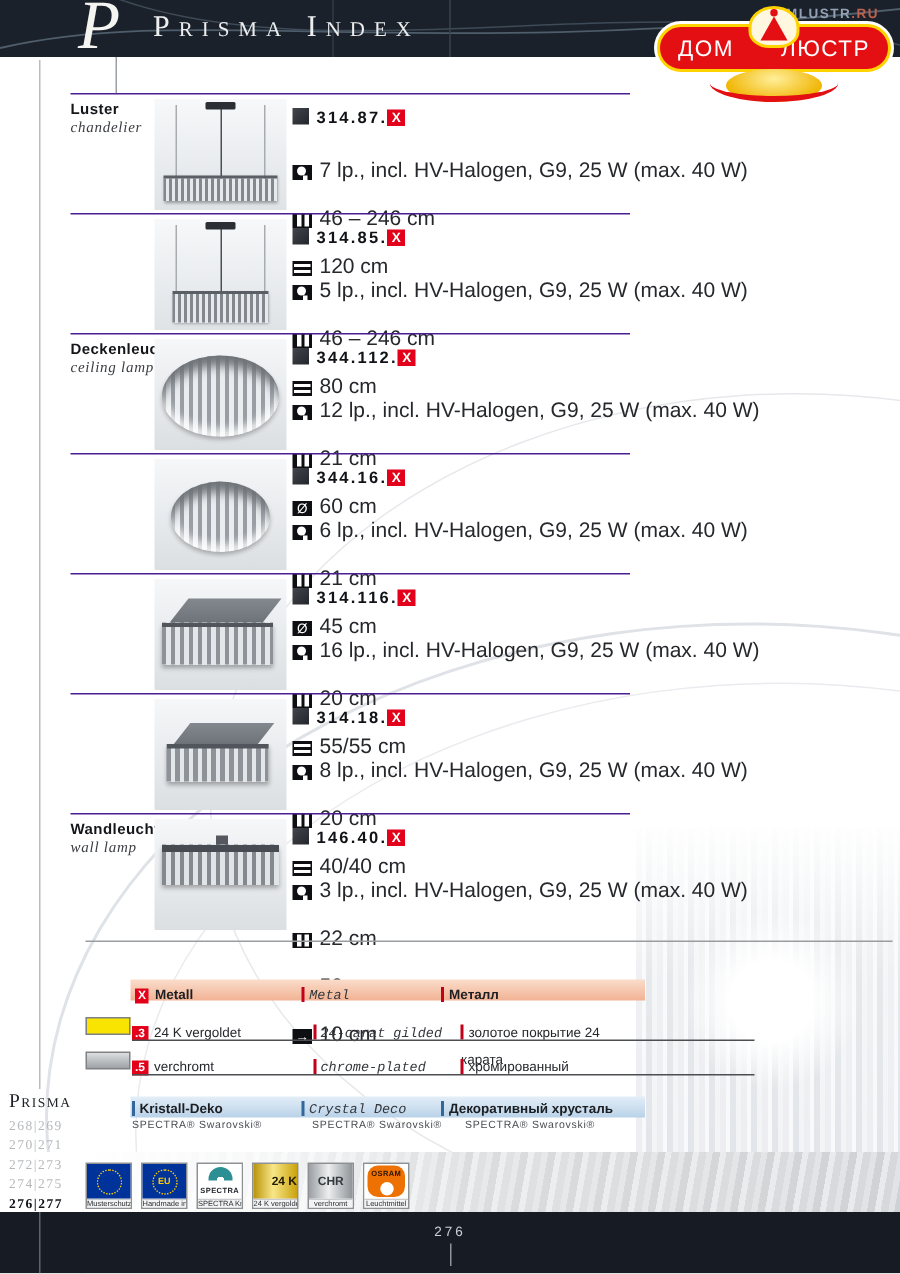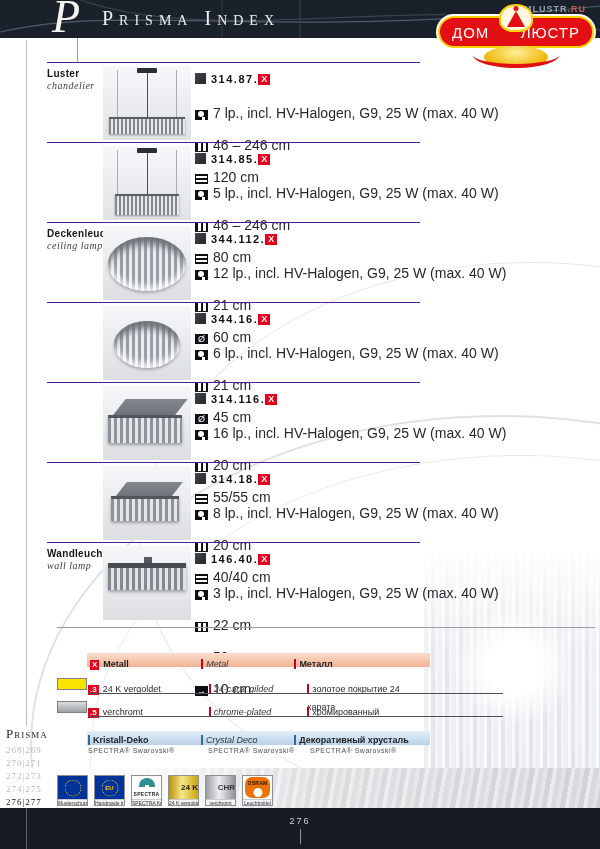--- a/index.html
+++ b/index.html
@@ -100,21 +100,21 @@
   .sicon[data-icon="depth"]::before{content:"→";position:absolute;left:0;top:0;width:13px;text-align:center;color:#fff;font-size:9px;line-height:10px;font-weight:bold}
   .final-rule{position:absolute;left:57px;top:627px;width:538px;height:1px;background:#9a9da0}
 
   
   .lg-metal{position:absolute;left:87px;top:653px;width:343px;height:14px;
       background:linear-gradient(#f9ddcb,#f2b294);display:flex;align-items:flex-start}
   .lg-cell1{width:121px;padding-left:3px}
   .lg-cell2{width:99px}
   .lg-cell3{width:144px}
   .lg-de{font-size:9px;font-weight:bold;color:#1c1e22}
-  .lg-en{font-family:Liberation Sans, sans-serif;font-style:italic;font-size:9px;color:#33363b}
+  .lg-en{font-family:Liberation Mono, monospace;font-style:italic;font-size:9px;color:#33363b}
   .lg-ru{font-size:9px;font-weight:bold;color:#1c1e22}
   .rbar{display:inline-block;width:2px;height:10px;background:#c2001a;margin-right:3px;vertical-align:-2px}
   .bbar{display:inline-block;width:2px;height:10px;background:#33669a;margin-right:3px;vertical-align:-2px}
   .lcode{display:inline-block;background:#e2001a;color:#fff;font-weight:bold;font-size:8px;line-height:10px;padding:0 2px;margin-right:4px}
   .lrow{position:absolute;left:57px;width:446px;height:16px}
   .lrow::after{content:"";position:absolute;left:31px;right:0;bottom:-1px;height:1px;background:#4c4e52}
   .lrow1{top:677px}.lrow2{top:700px}
   .swatch{position:absolute;left:0;top:1px;width:30px;height:12px;border:1px solid #7e8184}
   .sw-gold{background:#f8e400}
   .sw-chrome{background:linear-gradient(#dcdee0,#9ea2a6)}
@@ -134,32 +134,32 @@
   .bimg.eu{background:#039;display:flex;align-items:center;justify-content:center}
   .bimg.eu::before{content:"";position:absolute;left:50%;top:50%;transform:translate(-50%,-50%);
       width:15px;height:15px;border:1px dotted #fc0;border-radius:50%}
   .bimg.eu .blabel{position:relative;color:#fc0;font-size:6px;font-weight:bold}
   .bimg.spectra{background:#fff}
   .bimg.spectra::before{content:"";position:absolute;left:7px;top:2px;width:16px;height:9px;
       background:radial-gradient(circle at 50% 100%,#fff 0 20%,#2c8f93 21%);border-radius:16px 16px 0 0}
   .bimg.spectra .blabel{position:absolute;left:0;right:0;bottom:2px;text-align:center;font-size:5px;font-weight:bold;color:#23262a;letter-spacing:.3px}
   .bimg.gold{background:linear-gradient(90deg,#b8940a,#f8e687 45%,#caa30d);display:flex;align-items:center;justify-content:flex-end}
   .bimg.gold .blabel{font-size:8px;font-weight:bold;color:#201a00}
-  .bimg.chrome{background:linear-gradient(90deg,#9b9fa3,#eceeef 45%,#8f9397);display:flex;align-items:center;justify-content:flex-end}
+  .bimg.chrome{background:linear-gradient(90deg,#9b9fa3,#eceeef 45%,#8f9397);display:flex;align-items:center;justify-content:center}
   .bimg.chrome .blabel{font-size:8px;font-weight:bold;color:#35383c}
   .bimg.osram{background:#fff}
   .bimg.osram::before{content:"";position:absolute;inset:1px 2px;background:#ee7203;border-radius:7px}
   .bimg.osram::after{content:"";position:absolute;left:50%;bottom:2px;transform:translateX(-50%);width:9px;height:9px;border-radius:50%;background:#fff}
   .bimg.osram .blabel{position:absolute;left:0;right:0;top:4px;text-align:center;font-size:5px;font-weight:bold;color:#2a1400;letter-spacing:.3px}
 
   
   .sbar{position:absolute;left:6px;top:726px;width:50px;z-index:4}
   .sbar-title{font-family:"Liberation Serif",serif;font-variant:small-caps;font-size:13px;letter-spacing:1px;color:#1e2126}
   .sbar-pages div{font-family:"Liberation Serif",serif;font-size:9px;letter-spacing:1px;color:#b6b8bb;margin-top:3px}
-  .sbar-pages div:last-child{color:#101216;font-weight:normal}
+  .sbar-pages div:last-child{color:#101216;font-weight:bold}
 
   
   .footer{position:absolute;left:0;top:808px;width:600px;height:41px;background:#171c24;z-index:6}
   .fpage{position:absolute;left:0;right:0;top:8px;text-align:center;font-size:9px;letter-spacing:2px;color:#ccd1d7}
   .ftick{position:absolute;left:300px;top:21px;width:1px;height:15px;background:#8d949c}
   .fvline{position:absolute;left:26px;top:0;width:1px;height:41px;background:#5d646d}
 </style>
 </head>
 <body>
 

